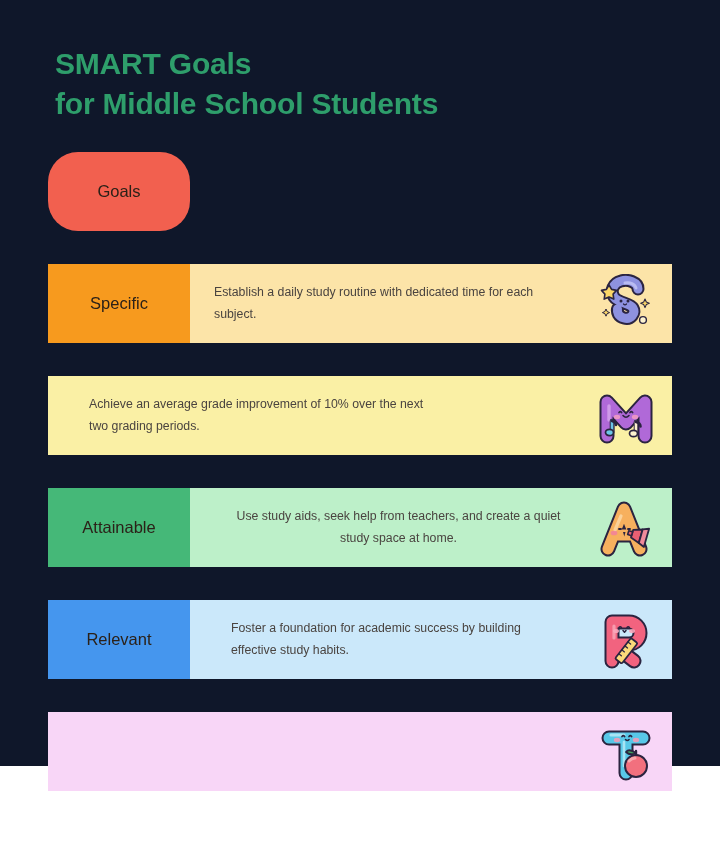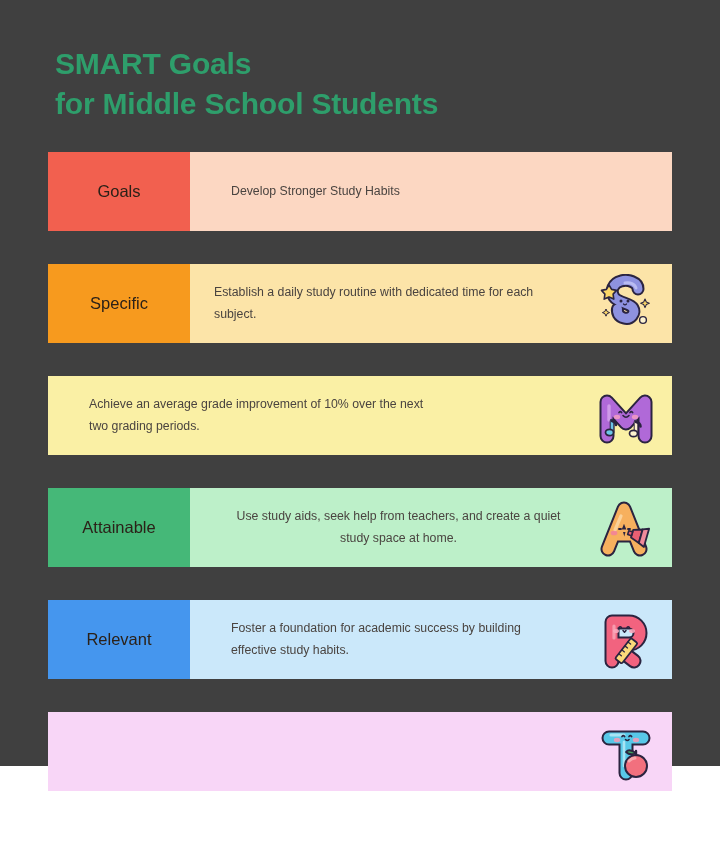--- a/index.html
+++ b/index.html
@@ -11,21 +11,21 @@
     width: 720px;
     height: 857px;
     overflow: hidden;
     font-family: "Liberation Sans", sans-serif;
     -webkit-font-smoothing: antialiased;
   }
   .poster {
     position: relative;
     width: 720px;
     height: 766px;
-    background: #404040;
+    background: #0f172a;
     box-sizing: border-box;
   }
   .title-block {
     position: absolute;
     left: 55px;
     top: 44px;
     width: 600px;
   }
   .title-line {
     font-size: 30px;
@@ -99,25 +99,22 @@
 <div class="poster">
 
   <div class="title-block">
     <div class="title-line" style="color: rgb(46, 158, 107);">SMART Goals</div>
     <div class="title-line" style="color: rgb(46, 158, 107);">for Middle School Students</div>
   </div>
 
   <div class="rows">
 
     <div class="row">
-      <div class="row-label" style="background-color: rgb(242, 96, 79);">
+      <div class="row-label" style="background-color: rgb(242, 96, 79); border-radius: 30px;">
         <span style="color: rgb(43, 33, 24);">Goals</span>
-      </div>
-      <div class="row-body" style="background-color: rgb(252, 215, 194);">
-        <div class="row-desc" style="color: rgb(74, 68, 64);">Develop Stronger Study Habits</div>
       </div>
     </div>
 
     <div class="row">
       <div class="row-label" style="background-color: rgb(247, 154, 30);">
         <span style="color: rgb(43, 33, 24);">Specific</span>
       </div>
       <div class="row-body" style="background-color: rgb(252, 228, 168); padding-left: 24px;">
         <div class="row-desc" style="color: rgb(74, 68, 64);">Establish a daily study routine with dedicated time for each subject.</div>
         <div class="row-sticker">

